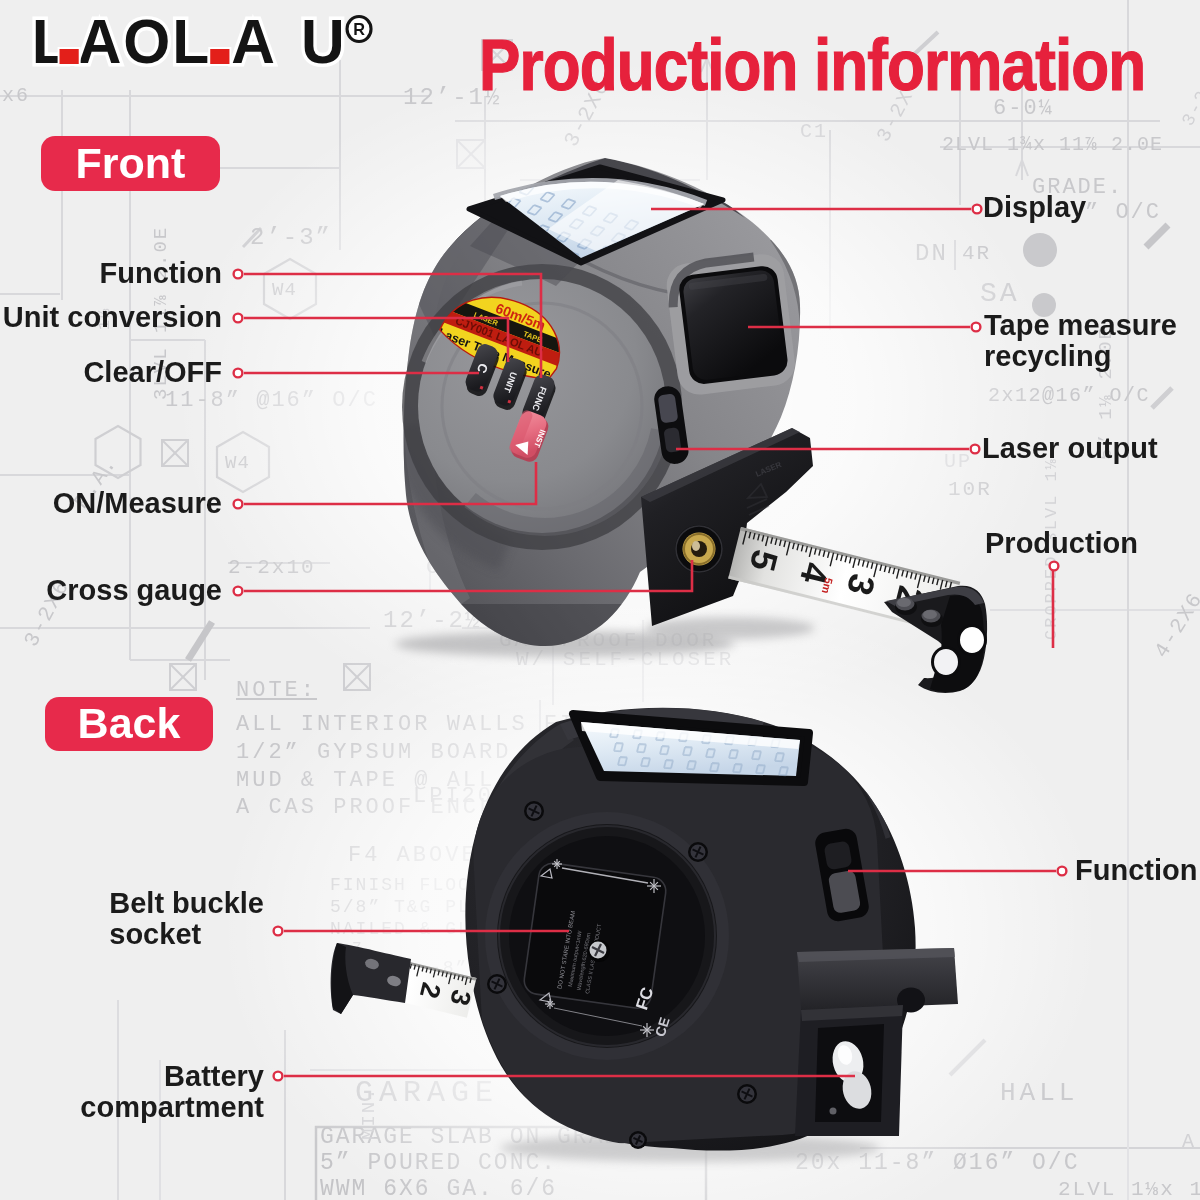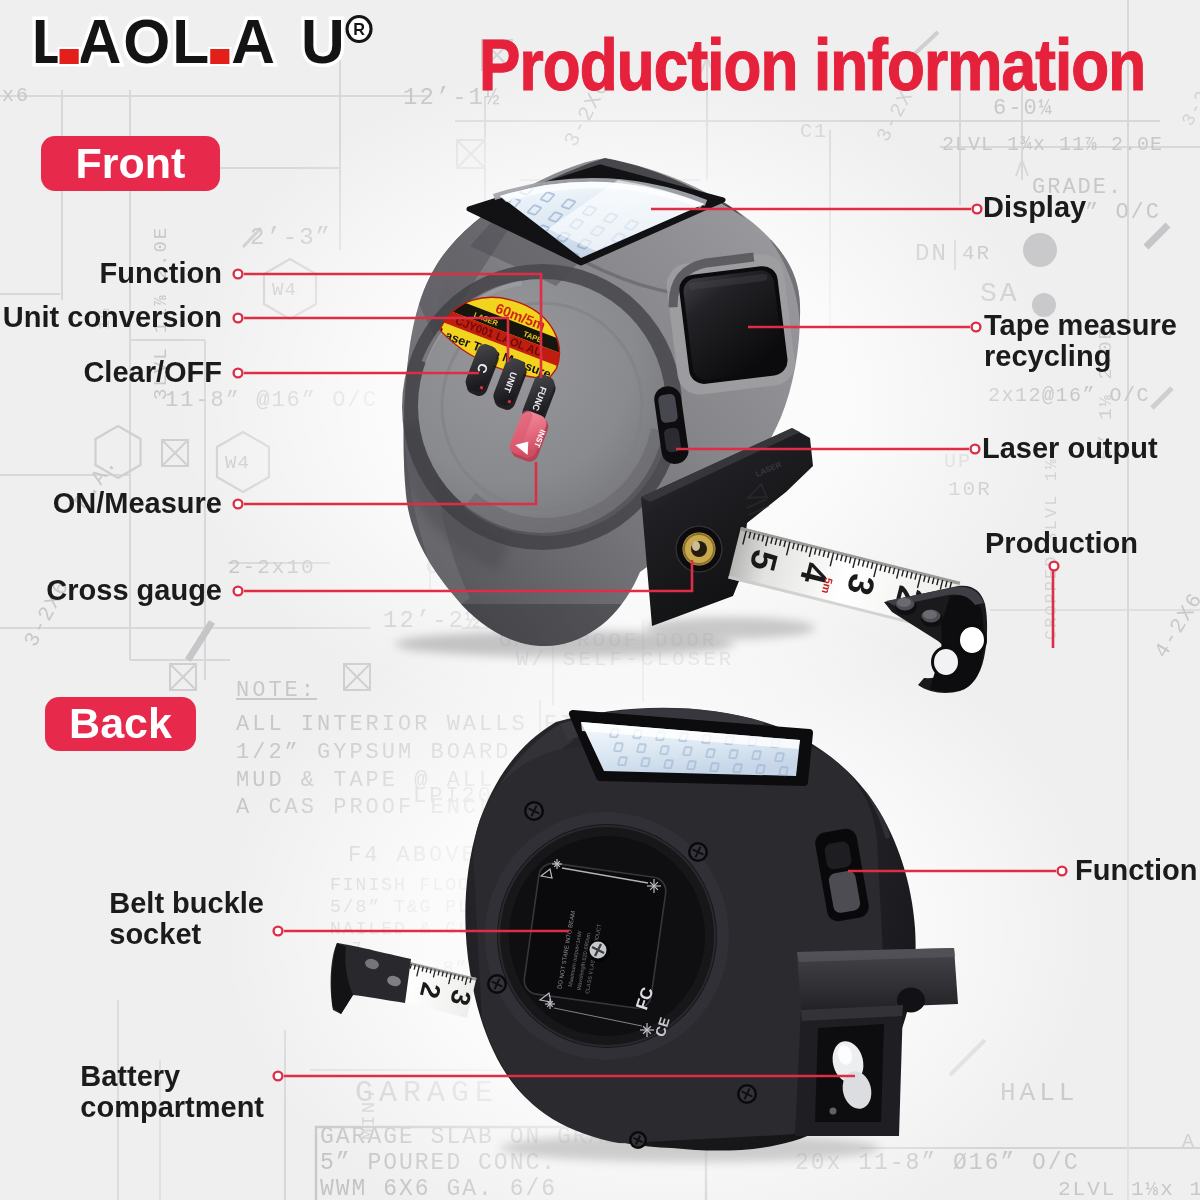--- a/index.html
+++ b/index.html
@@ -822,26 +822,26 @@
 </g>
 <g transform="scale(0.96,1)">
 <rect x="62" y="49" width="20" height="15" fill="#e31f1a" stroke="#ffffff" stroke-width="4" paint-order="stroke"></rect>
 <rect x="219" y="49" width="20" height="15" fill="#e31f1a" stroke="#ffffff" stroke-width="4" paint-order="stroke"></rect>
 <circle cx="374" cy="29" r="12.5" fill="#fff" stroke="#141414" stroke-width="3.2"></circle>
 <text x="374" y="35" font-size="17" font-weight="bold" fill="#141414" text-anchor="middle" font-family="Liberation Sans">R</text>
 </g>
 </svg>
 <div style="position:absolute;left:479px;top:24px;width:660px;z-index:6;font-weight:bold;font-size:72px;color:#e6213c;-webkit-text-stroke:1.2px #e6213c;white-space:nowrap;transform:scaleX(0.861);transform-origin:left top;letter-spacing:-1px">Production information</div>
 <div class="badge" style="left:41px;top:136px;width:179px;height:55px;font-size:43px;line-height:54px">Front</div>
-<div class="badge" style="left:45px;top:697px;width:151px;height:54px;font-size:43px;line-height:53px">Back</div>
+<div class="badge" style="left:45px;top:697px;width:168px;height:54px;font-size:43px;line-height:53px">Back</div>
 
 <div class="lbl" style="right:978px;top:258px;text-align:right">Function</div>
 <div class="lbl" style="right:978px;top:302px;text-align:center">Unit conversion</div>
 <div class="lbl" style="right:978px;top:357px;">Clear/OFF</div>
 <div class="lbl" style="right:978px;top:488px;text-align:right">ON/Measure</div>
 <div class="lbl" style="right:978px;top:575px;text-align:right">Cross gauge</div>
 <div class="lbl" style="left:983px;top:192px">Display</div>
 <div class="lbl" style="left:984px;top:310px">Tape measure<br>recycling</div>
 <div class="lbl" style="left:982px;top:433px">Laser output</div>
 <div class="lbl" style="left:985px;top:528px">Production</div>
 <div class="lbl" style="left:1075px;top:855px">Function</div>
 <div class="lbl" style="right:936px;top:888px;text-align:left">Belt buckle<br>socket</div>
-<div class="lbl" style="right:936px;top:1061px;">Battery<br>compartment</div>
+<div class="lbl" style="right:936px;top:1061px;text-align:right">Battery<br>compartment</div>
 
 </body></html>

